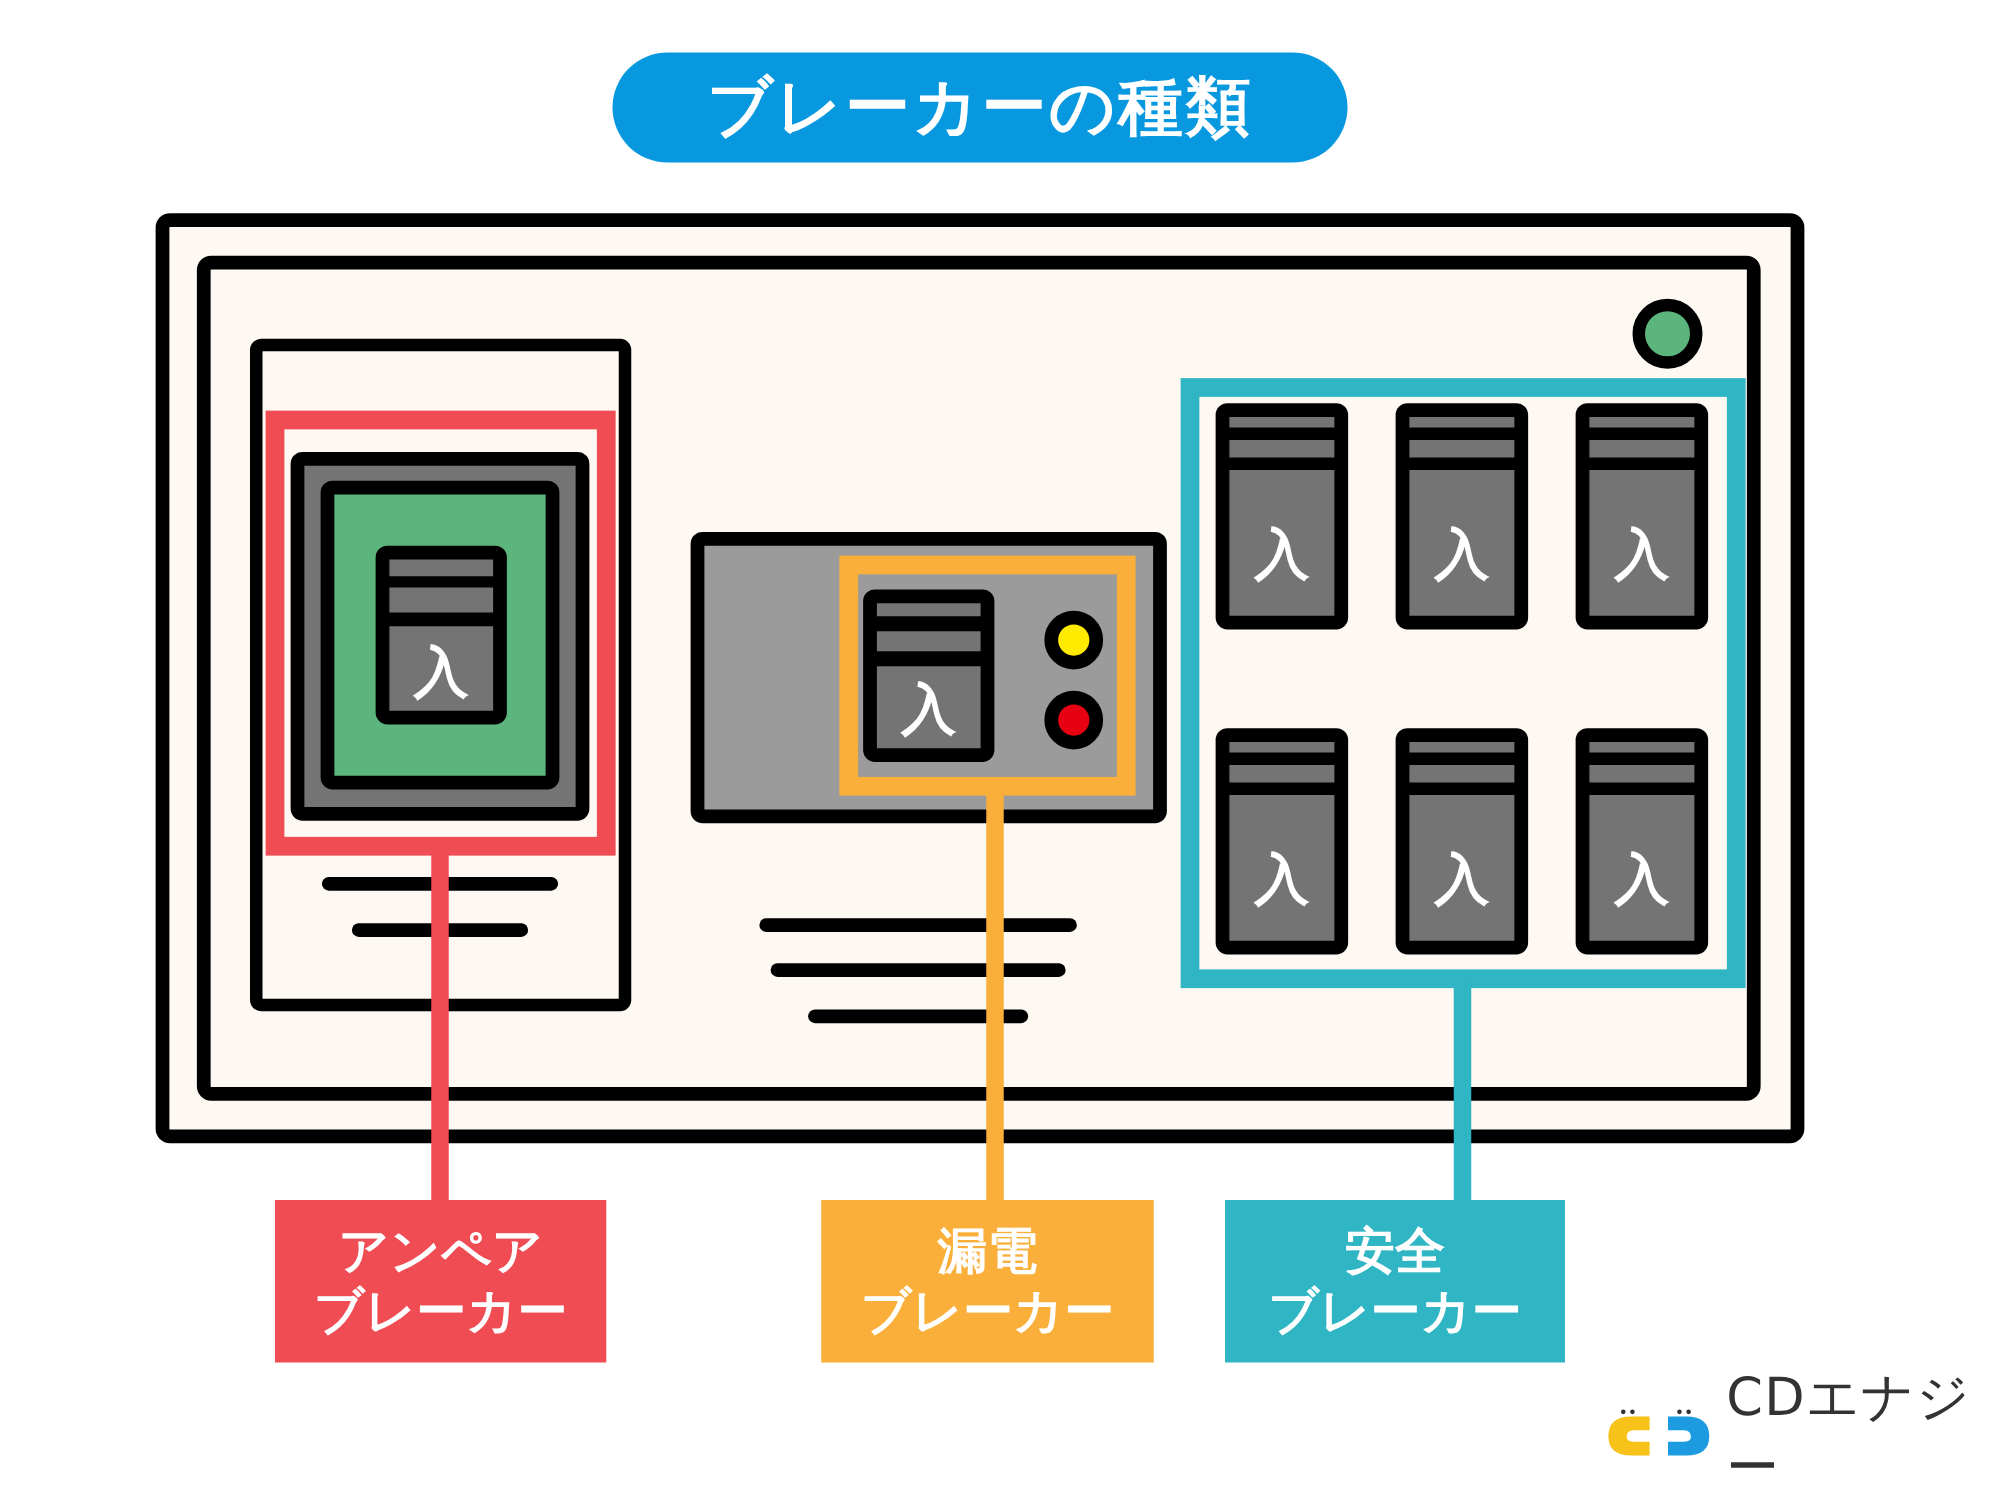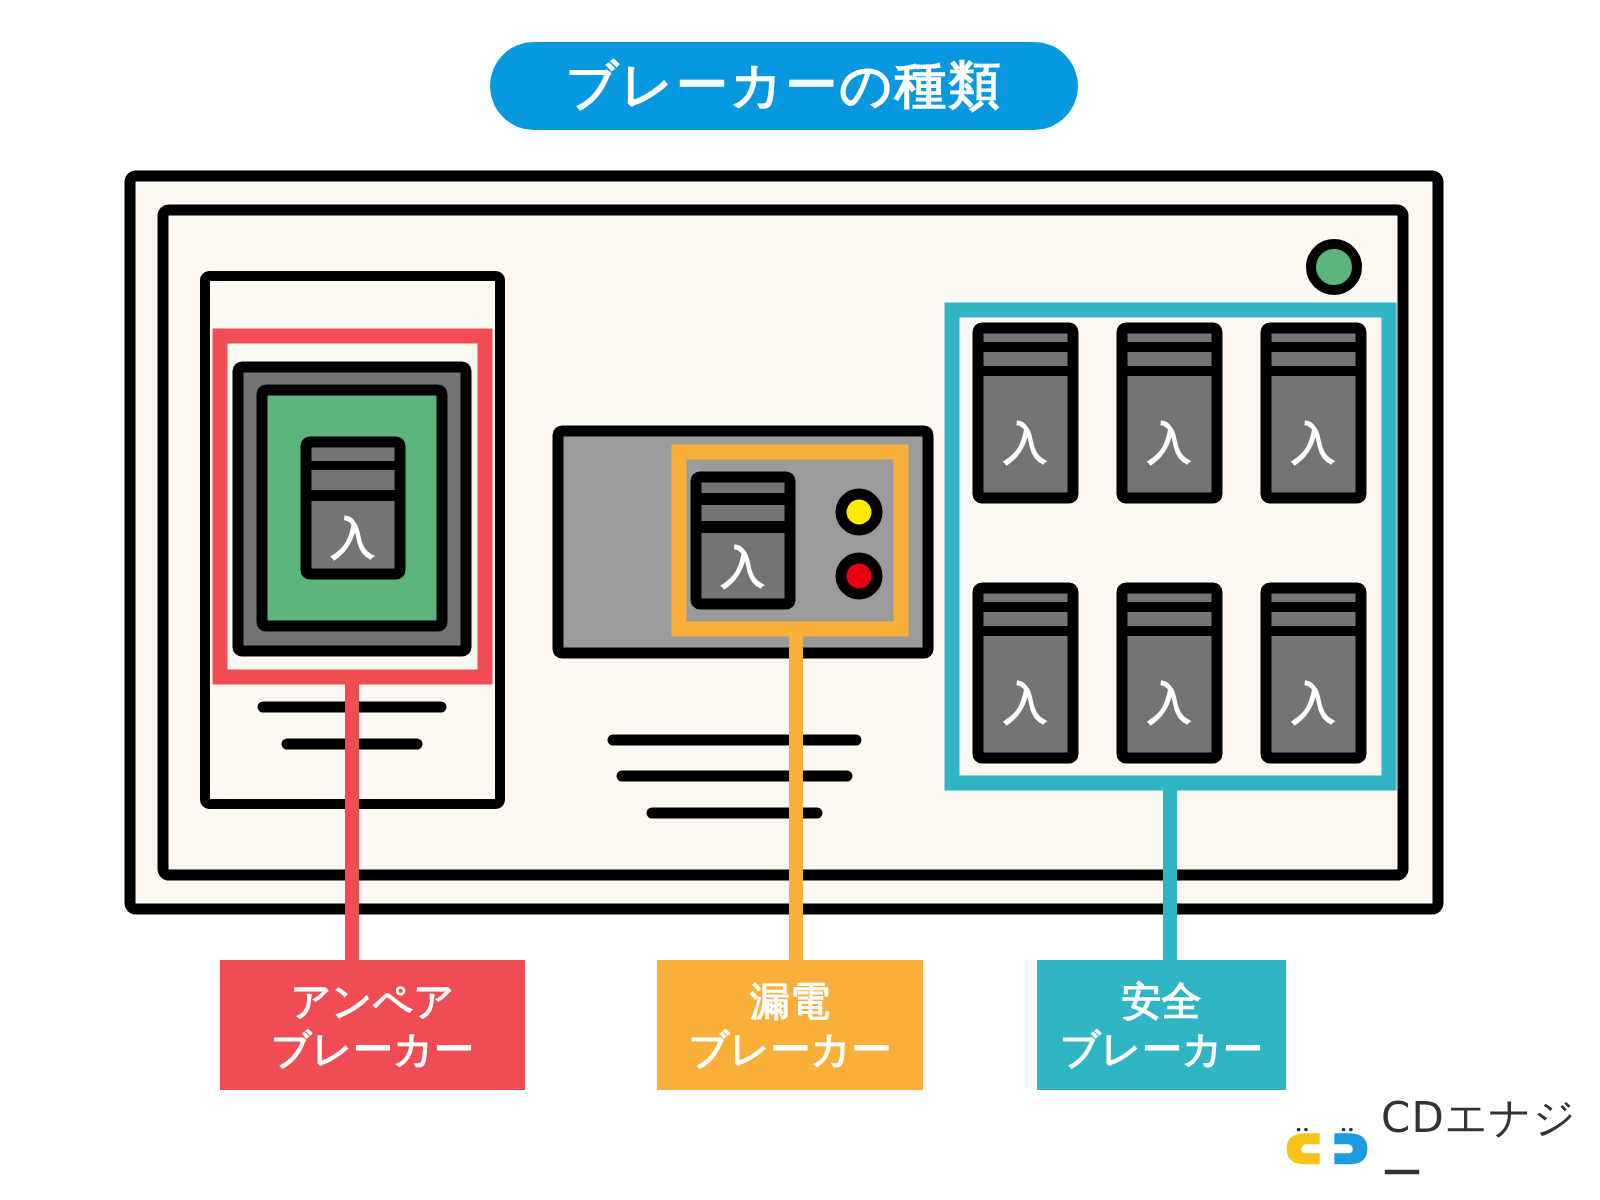--- a/index.html
+++ b/index.html
@@ -9,23 +9,23 @@
     position: absolute; left: 490px; top: 42px; width: 588px; height: 88px;
     border-radius: 44px; background: #0898df; color: #ffffff;
     display: flex; align-items: center; justify-content: center;
     font-family: Liberation Mono, monospace; font-weight: bold; font-size: 52px; letter-spacing: 2px;
   }
   .label-box {
     position: absolute; top: 960px; height: 130px; color: #ffffff;
     display: flex; flex-direction: column; align-items: center; justify-content: center;
     font-family: "DejaVu Sans", sans-serif; font-weight: bold; font-size: 40px; line-height: 48px;
   }
-  .lb-amp { left: 220px; width: 305px; background: #f04c53; }
+  .lb-amp { left: 220px; width: 265px; background: #f04c53; }
   .lb-leak { left: 657px; width: 266px; background: #f9af3a; justify-content: center; }
-  .lb-safe { left: 1037px; width: 249px; background: #2fb5c3; }
+  .lb-safe { left: 980px; width: 272px; background: #2fb5c3; }
   .kanji { font-family: "DejaVu Sans", sans-serif; font-weight: bold; fill: #ffffff; font-size: 44px; text-anchor: middle; }
   .logo { position: absolute; left: 1283px; top: 1124px; height: 44px; display: flex; align-items: center; }
   .logo-text { font-family: "DejaVu Sans", sans-serif; font-size: 42px; color: #333333; margin-left: 10px; letter-spacing: 1px; }
 </style>
 </head>
 <body>
 
 <svg id="canvas" viewBox="0 0 1600 1200" xmlns="http://www.w3.org/2000/svg">
 
   <rect x="130" y="176" width="1308" height="733" rx="6" fill="#fdf8f1" stroke="#000" stroke-width="11"></rect>

